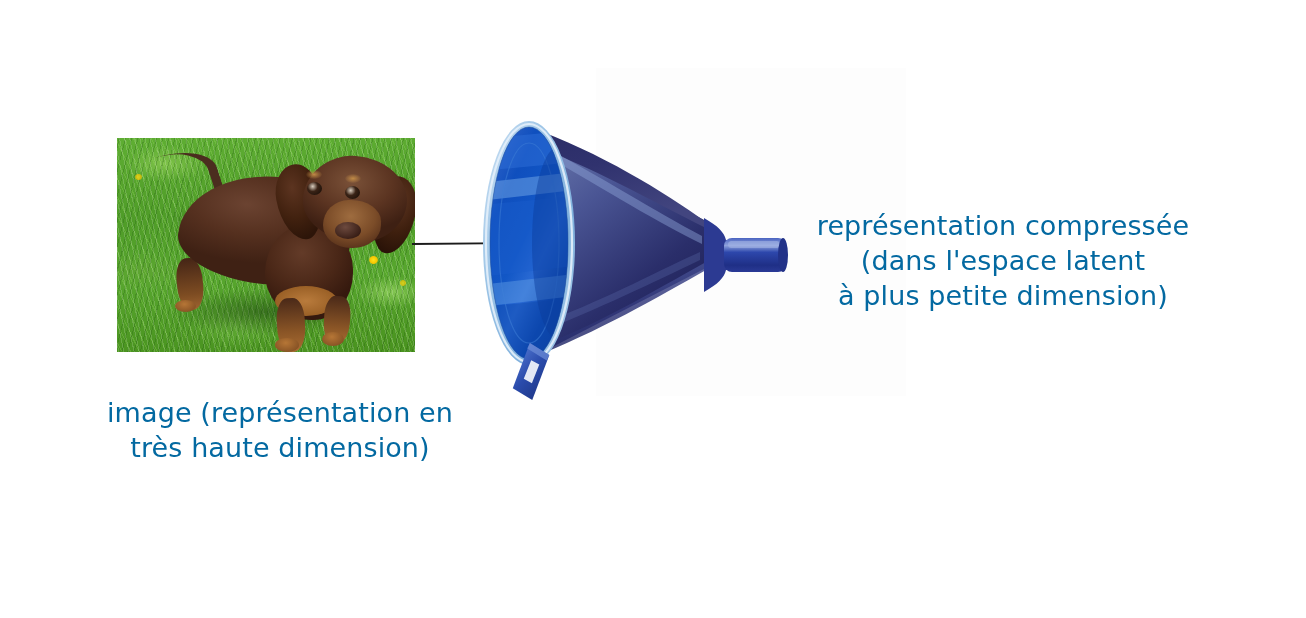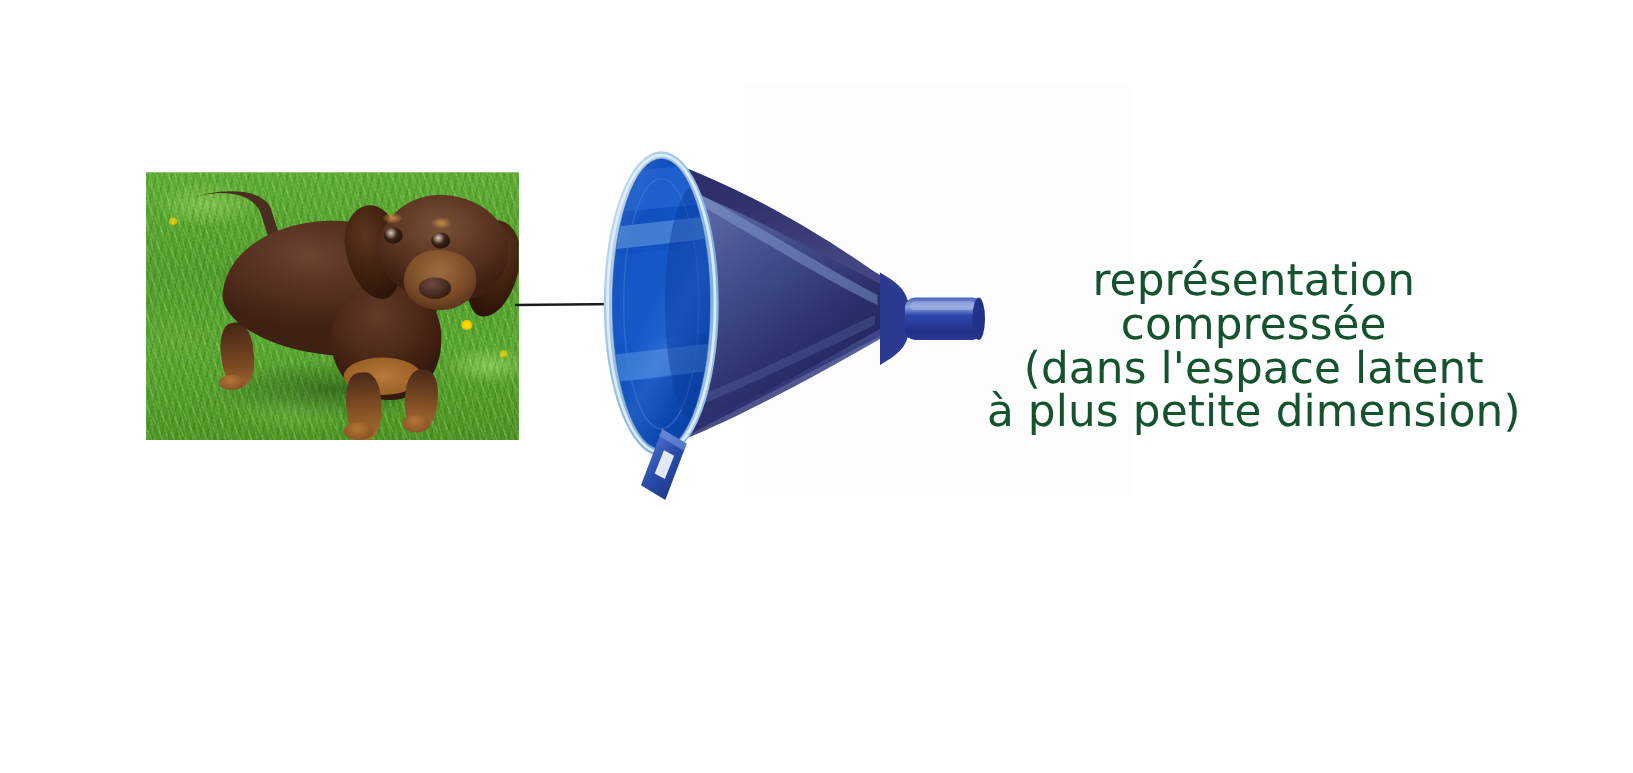--- a/index.html
+++ b/index.html
@@ -194,23 +194,23 @@
 
   
   .arrow-svg { position: absolute; left: 410px; top: 228px; }
 
   
   .funnel-svg { position: absolute; left: 480px; top: 110px; }
 
   
   .caption {
     position: absolute;
-    color: #14532d;
+    color: #0369a1;
     font-family: "DejaVu Sans", sans-serif;
-    font-size: 35px;
+    font-size: 27px;
     line-height: 35px;
     white-space: pre-line;
     letter-spacing: .1px;
   }
   .caption-left {
     left: 60px;
     top: 395px;
     width: 440px;
     text-align: center;
   }
@@ -343,18 +343,20 @@
     <ellipse cx="49" cy="133" rx="43" ry="119" fill="none" stroke="#e4f0fb" stroke-width="2.2" opacity="0.9"></ellipse>
     <ellipse cx="49" cy="133" rx="39" ry="116" fill="none" stroke="#1f4f9e" stroke-width="1" opacity="0.5"></ellipse>
 
     <g transform="translate(46,232) rotate(16)">
       <path d="M4,0 L26,6 L22,54 L0,48 Z" fill="url(#tabGrad)"></path>
       <path d="M10,16 L19,18 L17,38 L8,36 Z" fill="#f7f9fd" opacity="0.9"></path>
       <path d="M4,0 L26,6 L25,12 L3,6 Z" fill="#6d8ed8" opacity="0.7"></path>
     </g>
   </svg>
 
+  <div class="caption caption-left">image (représentation en
+très haute dimension)</div>
 
   <div class="caption caption-right">représentation compressée
 (dans l'espace latent
 à plus petite dimension)</div>
 
 </div>
 
 </body></html>

